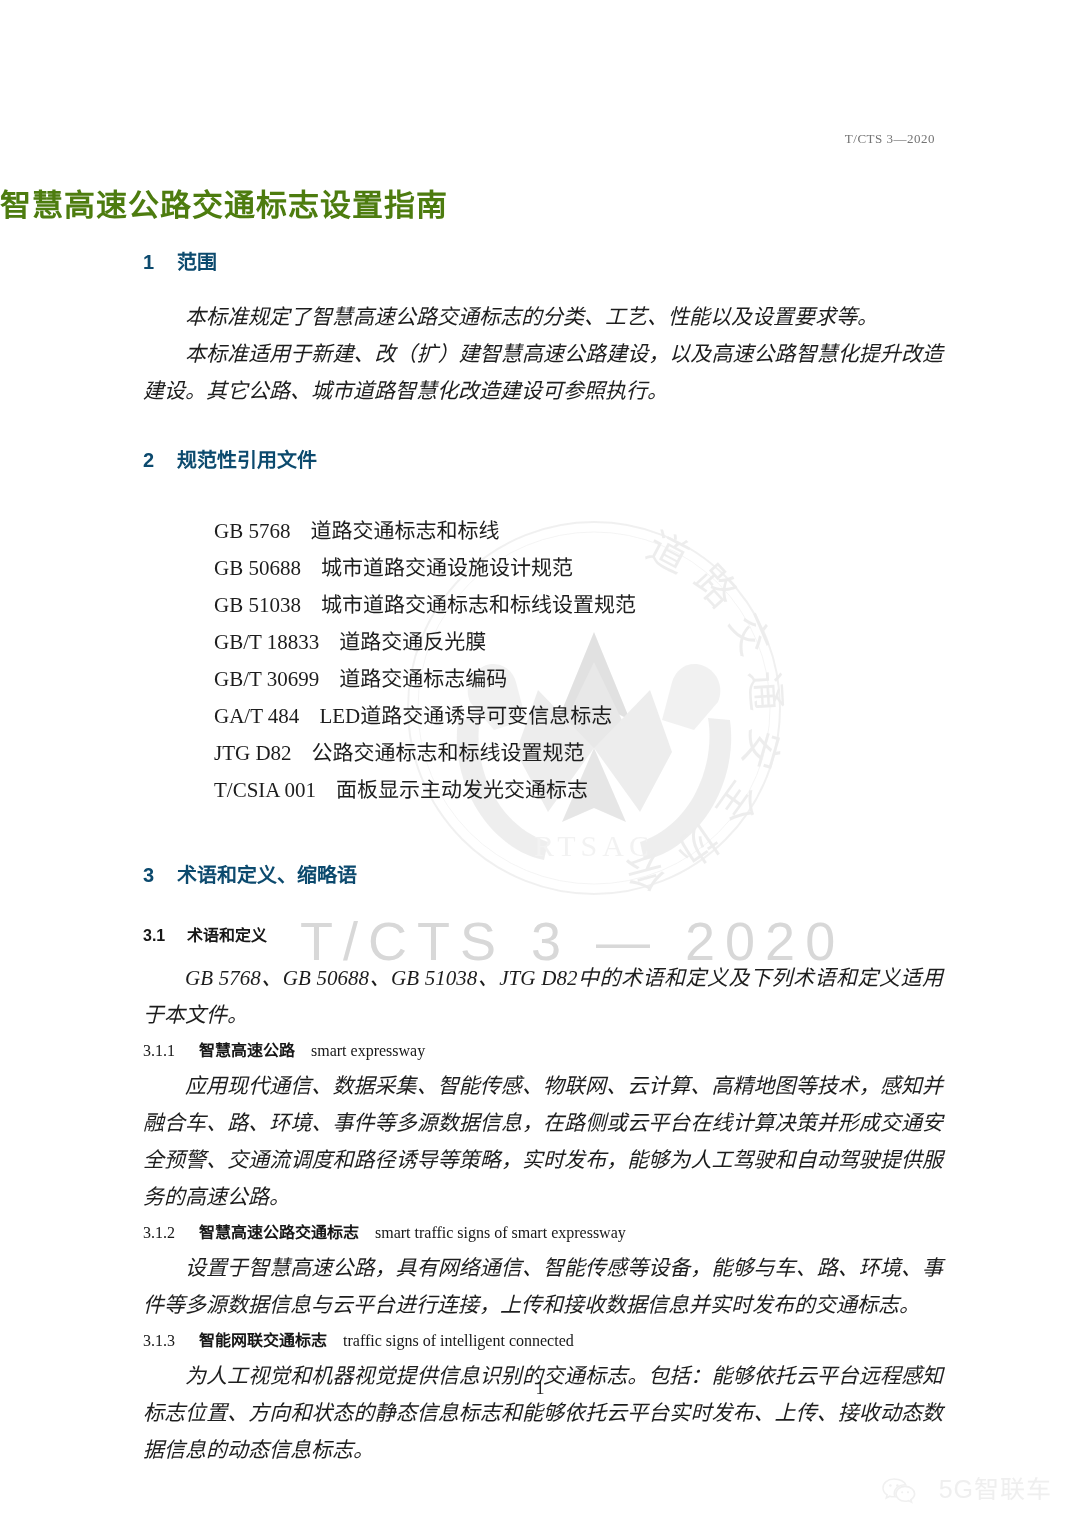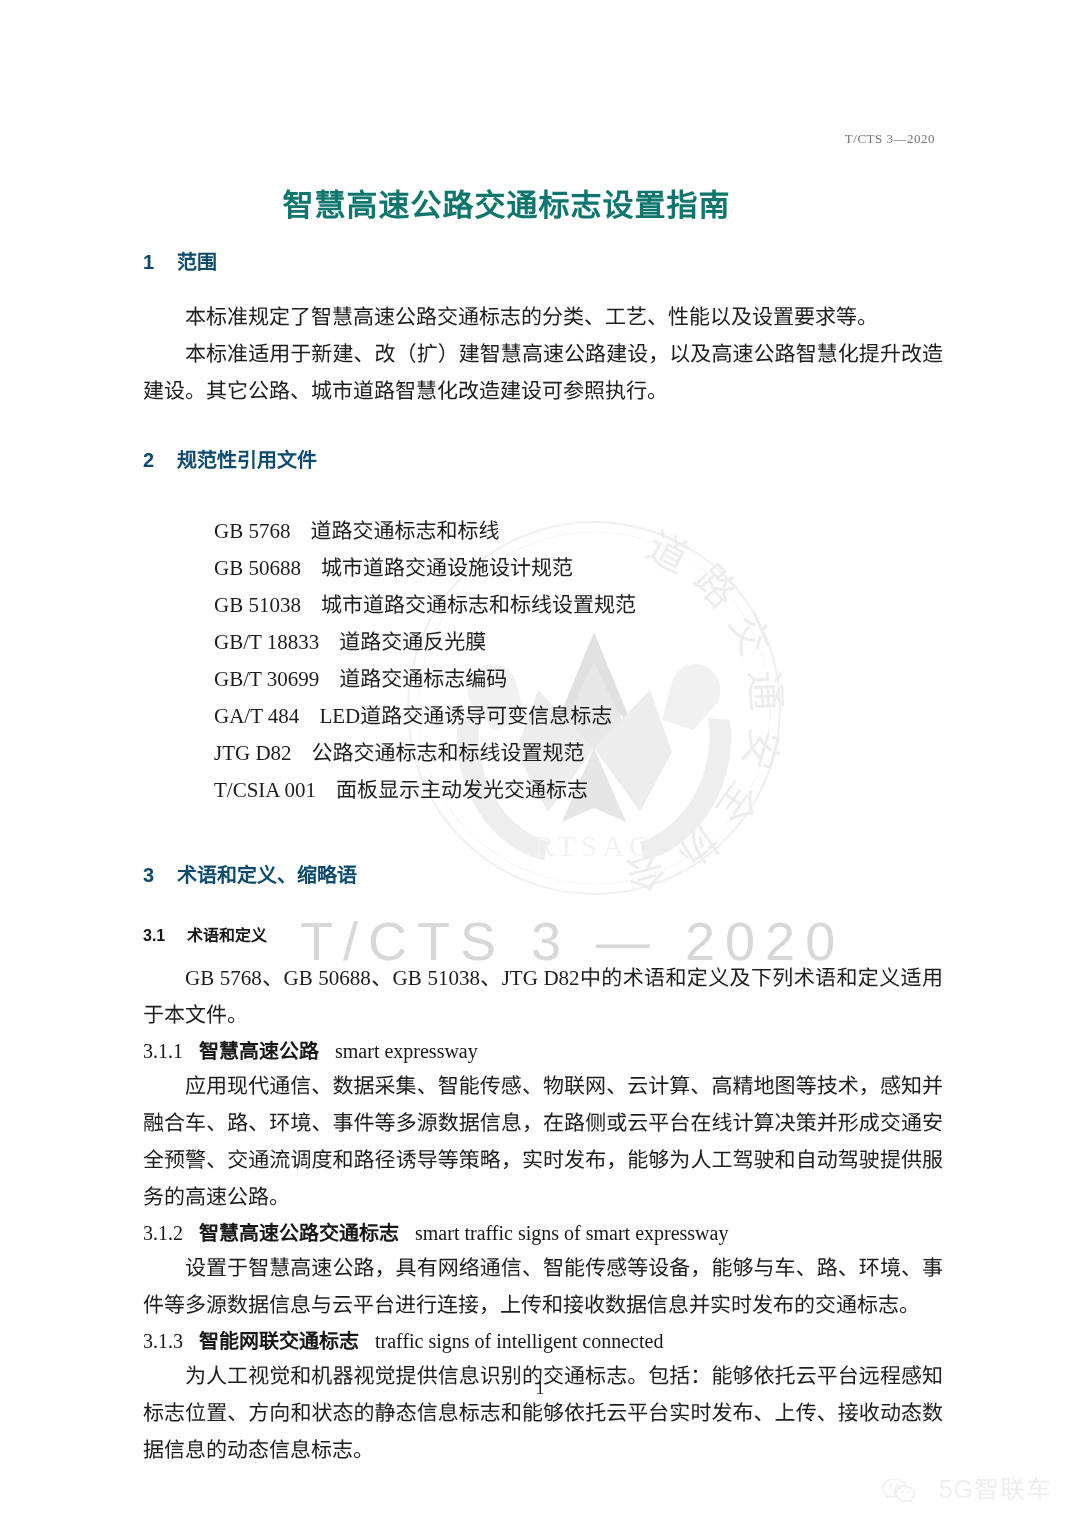--- a/index.html
+++ b/index.html
@@ -72,26 +72,26 @@
     font-size: 13px;
     letter-spacing: 0.5px;
     color: #737373;
     font-family: Liberation Serif, serif;
   }
   .doc-title {
     position: absolute;
     top: 180px;
     left: 0;
     width: 1013px;
-    text-align: center;
+    text-align: left;
     font-family: "Liberation Sans", sans-serif;
     font-weight: bold;
     font-size: 31px;
     letter-spacing: 1px;
-    color: #0f766e;
+    color: #4d7c0f;
   }
 
   .body-col {
     position: absolute;
     left: 143px;
     top: 246px;
     width: 800px;
   }
 
   h2.sec {
@@ -112,36 +112,37 @@
   }
   h3.subsec .num { font-weight: bold; display: inline-block; min-width: 44px; }
 
   p.para {
     margin: 0;
     font-size: 21px;
     line-height: 37px;
     text-indent: 42px;
     text-align: justify;
     color: #1d1d1d;
+    font-style: italic;
   }
 
   ul.reflist {
     list-style: none;
     margin: 16px;
     padding: 0 0 0 55px;
   }
   ul.reflist li {
     font-size: 21px;
     line-height: 37px;
     white-space: nowrap;
   }
   ul.reflist li .code { margin-right: 20px; }
 
   .term {
-    font-size: 20px;
+    font-size: 16px;
     line-height: 34px;
     color: #171717;
   }
   .term .tnum {
     font-family: "Liberation Serif", serif;
     display: inline-block;
     min-width: 56px;
   }
   .term .tzh {
     font-family: "Liberation Sans", sans-serif;

